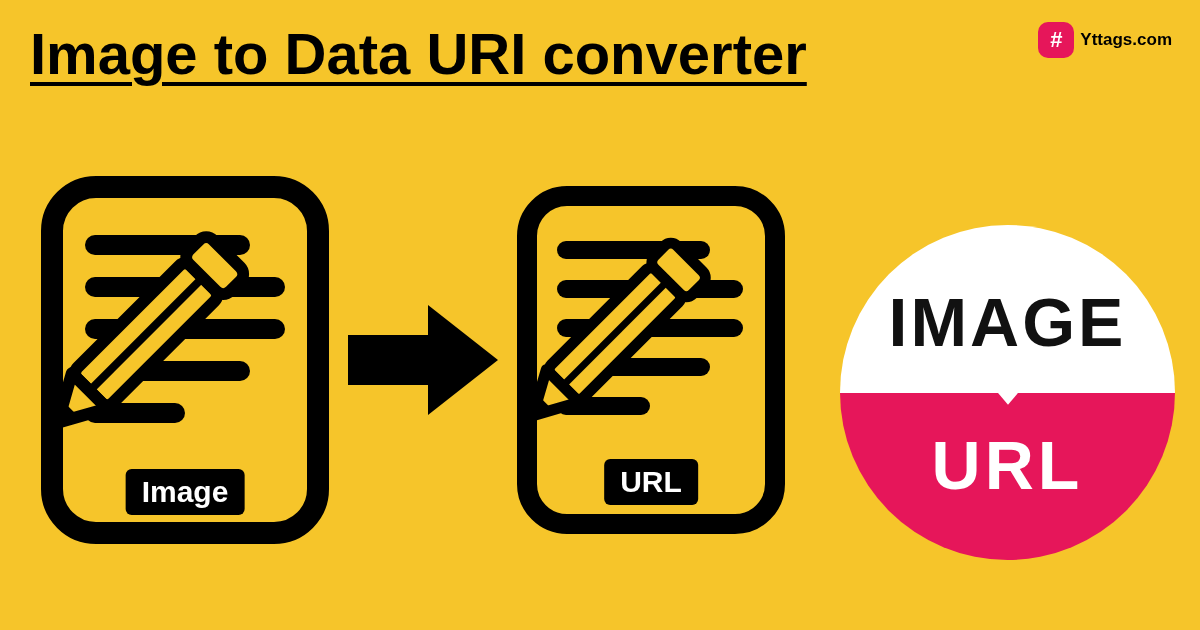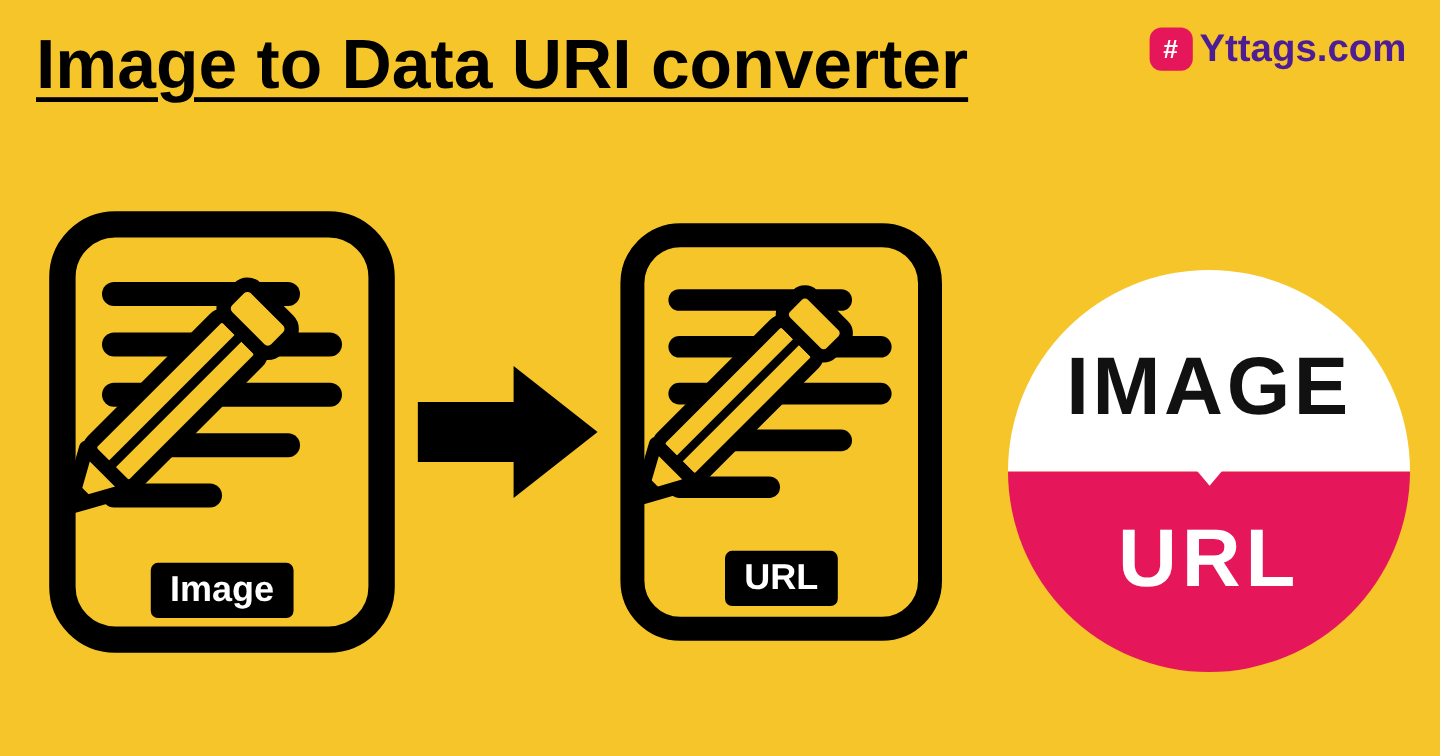--- a/index.html
+++ b/index.html
@@ -37,23 +37,23 @@
     background: #e6165a;
     border-radius: 10px;
     display: flex;
     align-items: center;
     justify-content: center;
     color: #fff;
     font-size: 22px;
     font-weight: 900;
   }
   .brand-text {
-    font-size: 32px;
-    font-weight: 900;
-    color: #4c1d95;
+    font-size: 17px;
+    font-weight: 900;
+    color: #000000;
   }
   .diagram {
     position: absolute;
     top: 175px;
     left: 40px;
     display: flex;
     align-items: center;
     gap: 18px;
   }
   .doc-icon {

